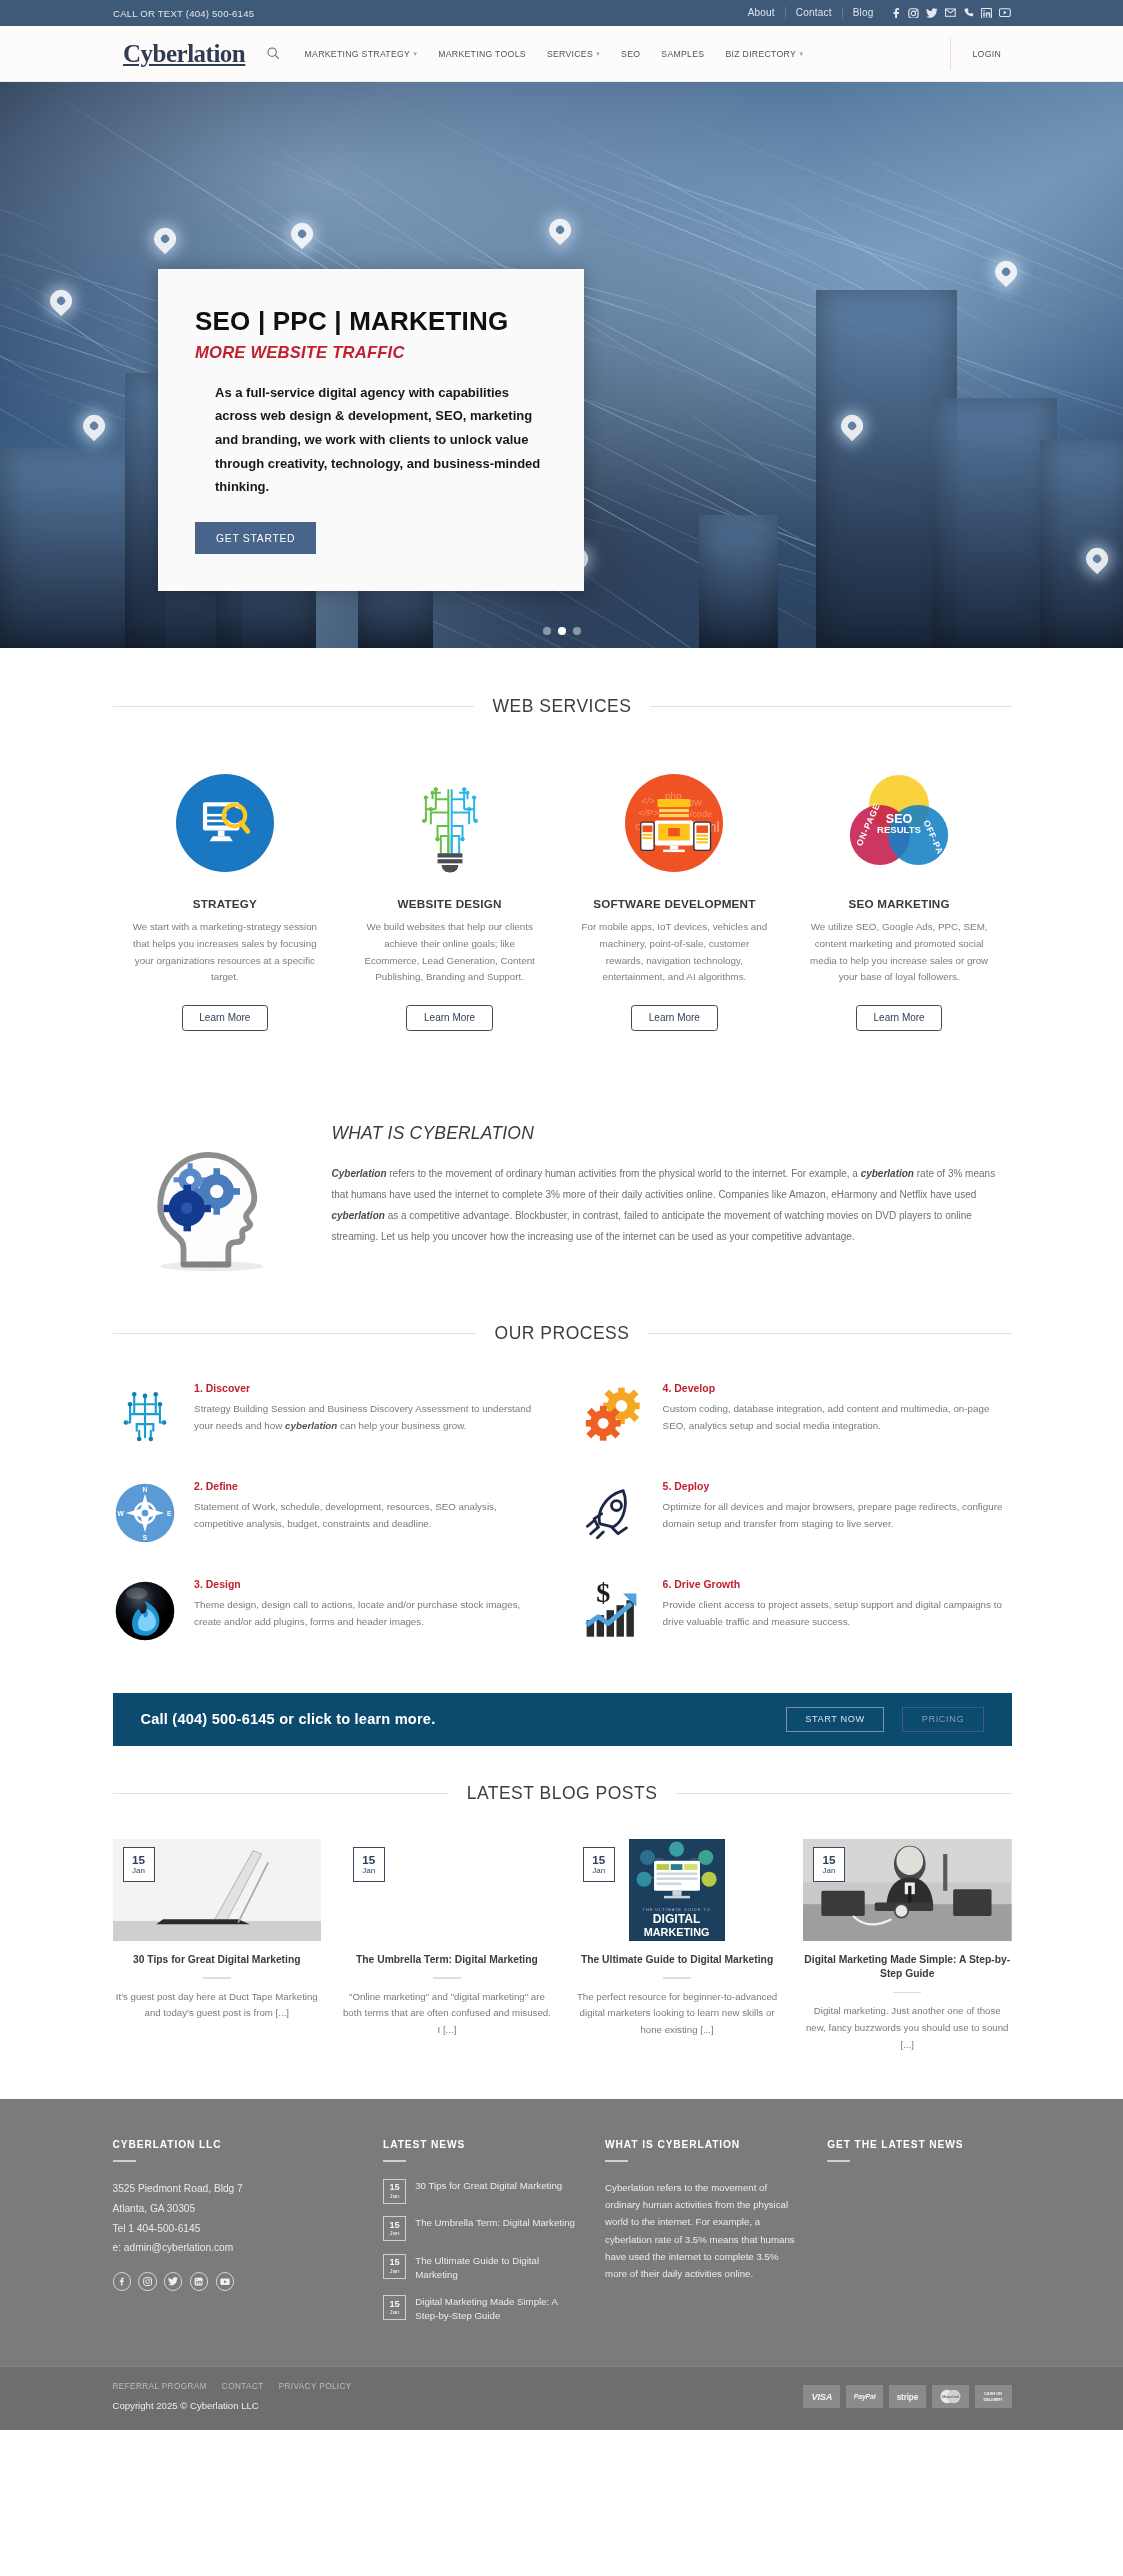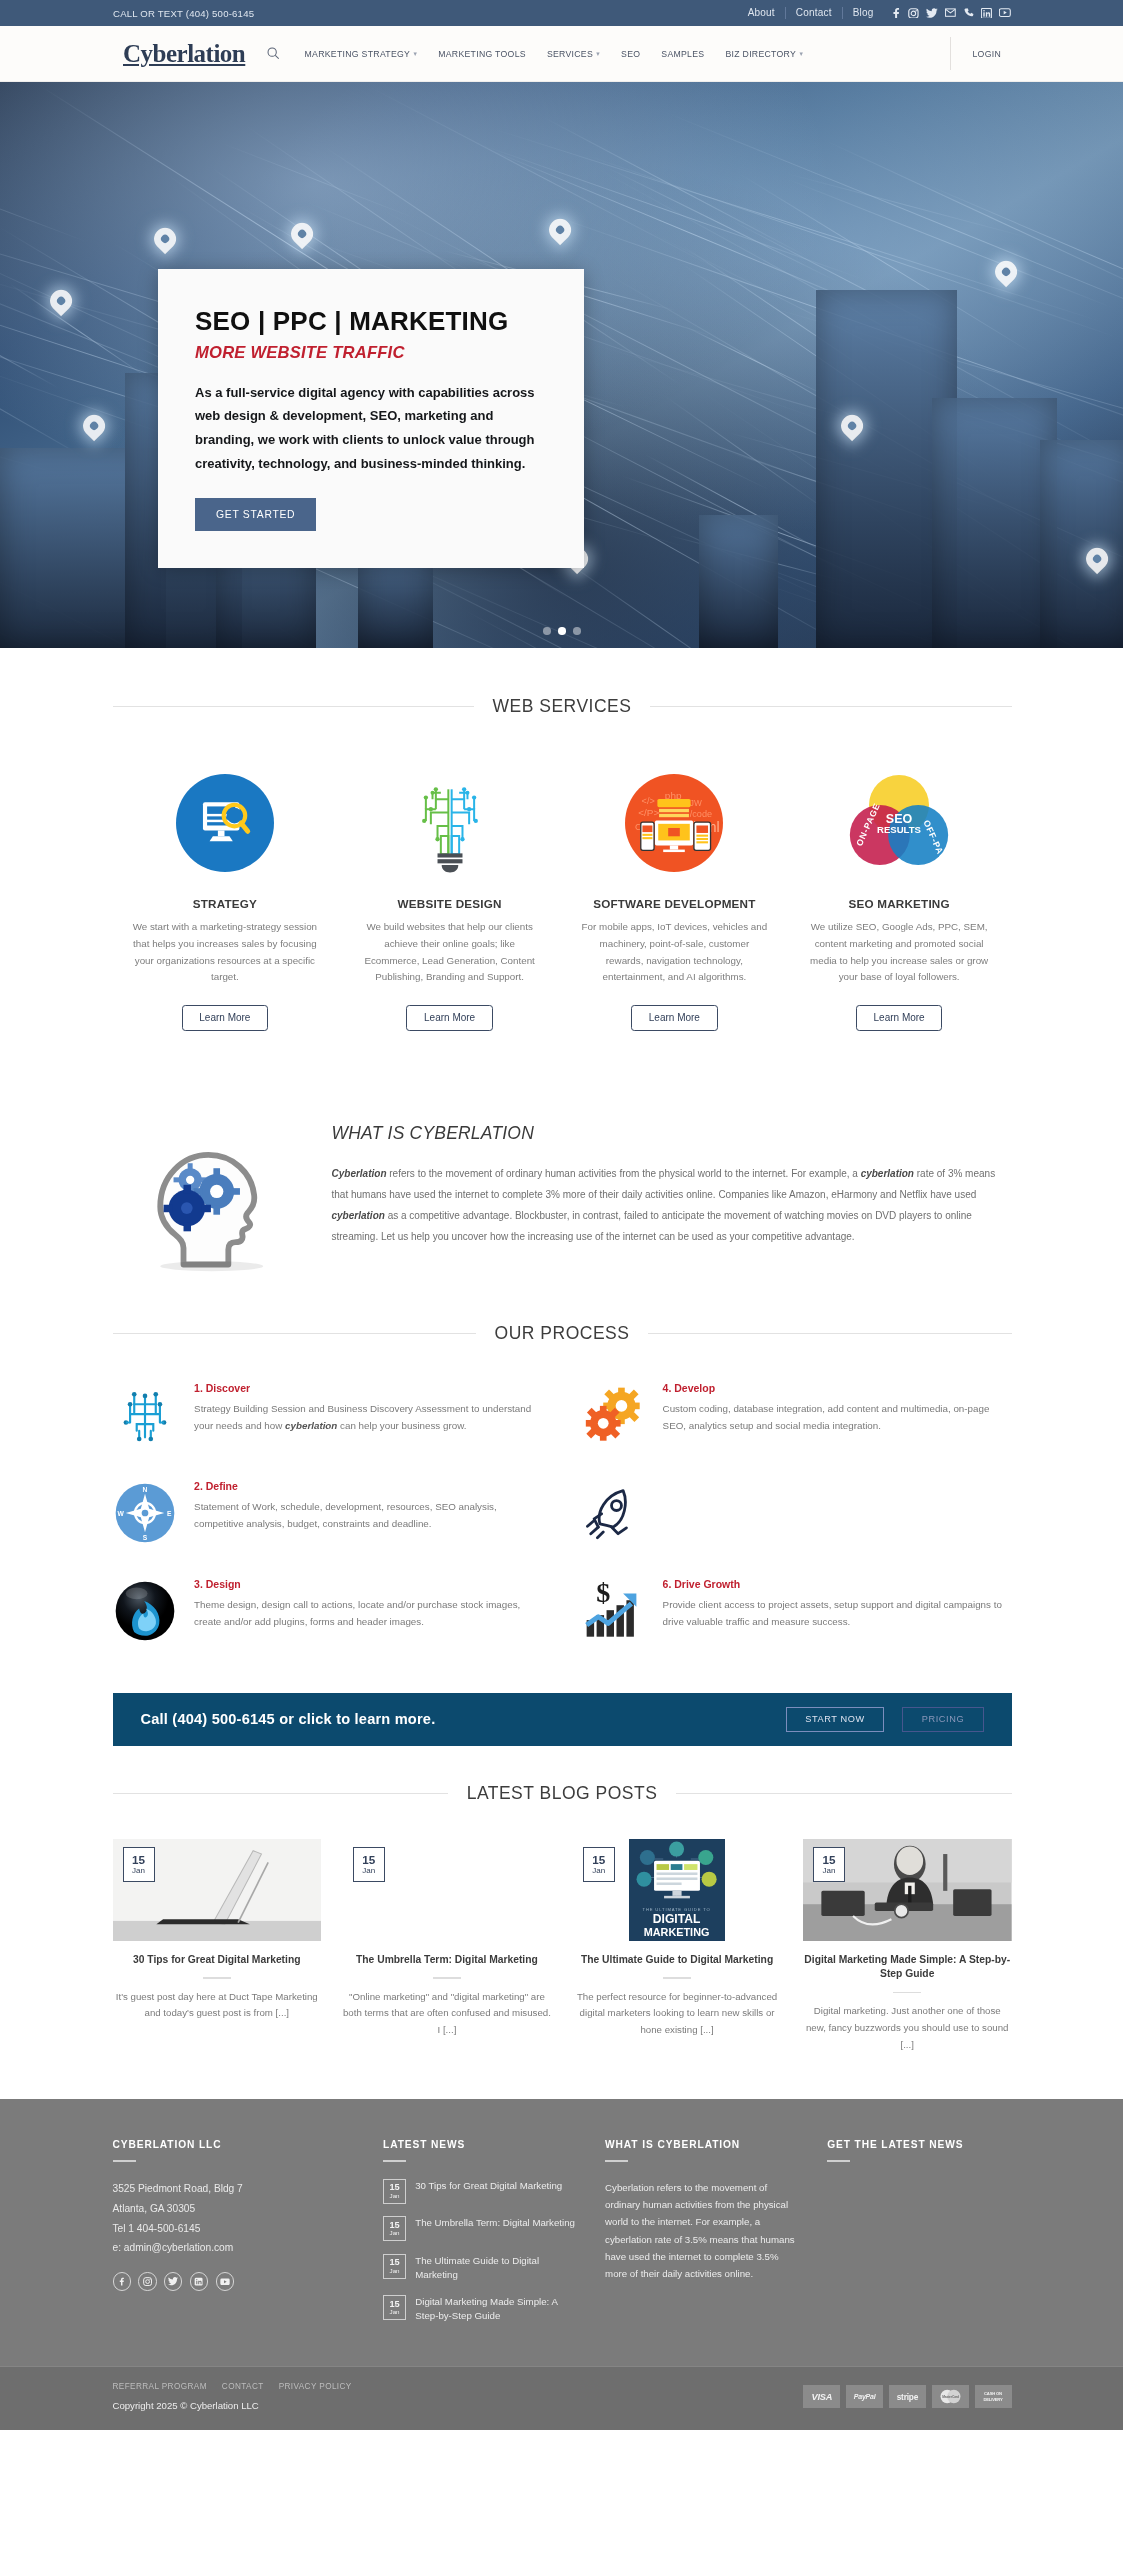--- a/index.html
+++ b/index.html
@@ -139,20 +139,21 @@
     color: #c0202f;
     margin-top: 7.5px;
     letter-spacing: 0.2px;
   }
   .herobox p {
     margin-top: 17.5px;
     font-size: 13px;
     font-weight: bold;
     line-height: 1.82;
     color: #15171a;
+    margin-left: 20px;
   }
   .hero-btn {
     display: inline-block;
     margin-top: 23px;
     background: #4a658b;
     color: #fff;
     font-size: 10.4px;
     letter-spacing: 0.7px;
     padding: 10.8px 21px;
     border: none;
@@ -826,20 +827,24 @@
         <svg width="62" height="58" viewBox="0 0 74 70">
           <g fill="none" stroke="#1b2845" stroke-width="3.4" stroke-linejoin="round" stroke-linecap="round">
             <path d="M20 48C16 34 26 14 48 8c6 14 2 36-12 44l-8-2z"></path>
             <path d="M22 36l-9 6 5 10"></path>
             <path d="M34 52l8 8 10-7"></path>
             <circle cx="40" cy="26" r="6"></circle>
             <path d="M18 52l-9 8M24 58l-7 7M12 45l-7 6"></path>
           </g>
         </svg>
       </div>
+      <div>
+        <h5>5. Deploy</h5>
+        <p id="pstep-4">Optimize for all devices and major browsers, prepare page redirects, configure domain setup and transfer from staging to live server.</p>
+      </div>
     </div>
 
     <div class="pstep">
       <div class="picon">
         <svg width="62" height="62" viewBox="0 0 74 74">
           <defs>
             <radialGradient id="sph" cx="40%" cy="28%">
               <stop offset="0%" stop-color="#4a5560"></stop>
                 <stop offset="55%" stop-color="#10151c"></stop>
                 <stop offset="100%" stop-color="#000"></stop>

